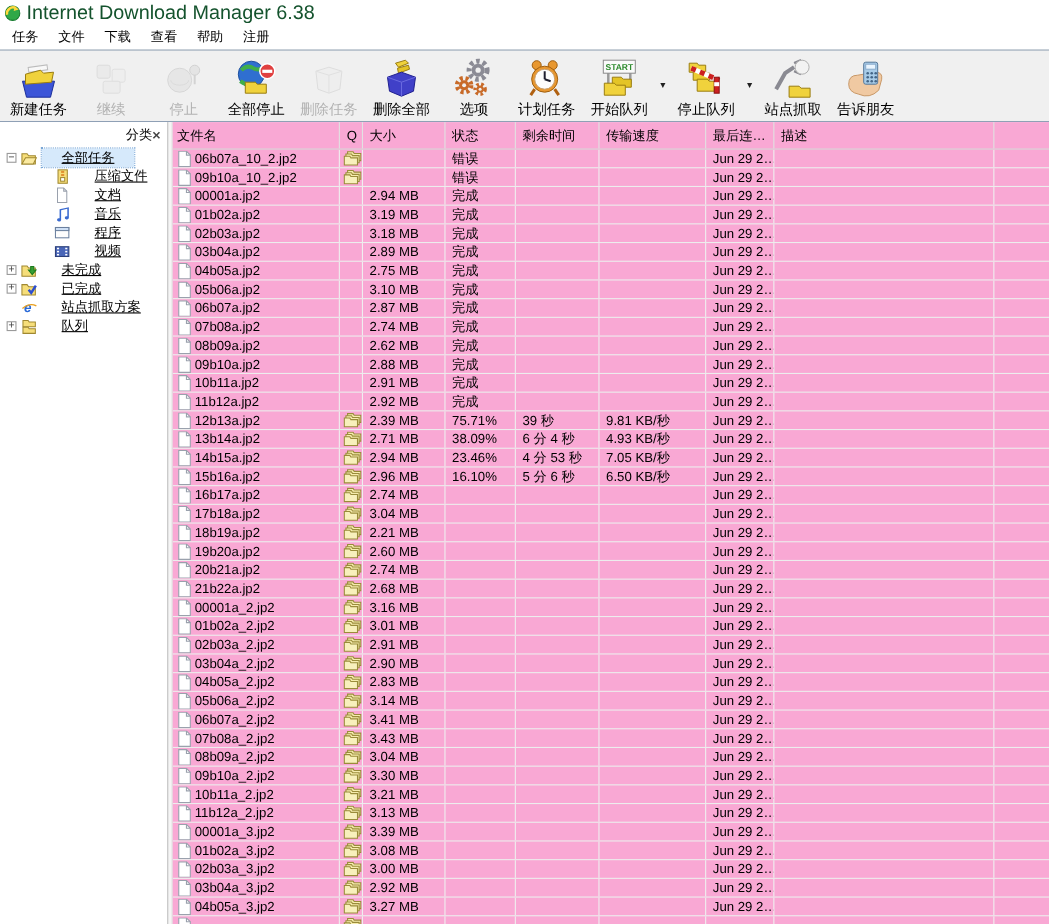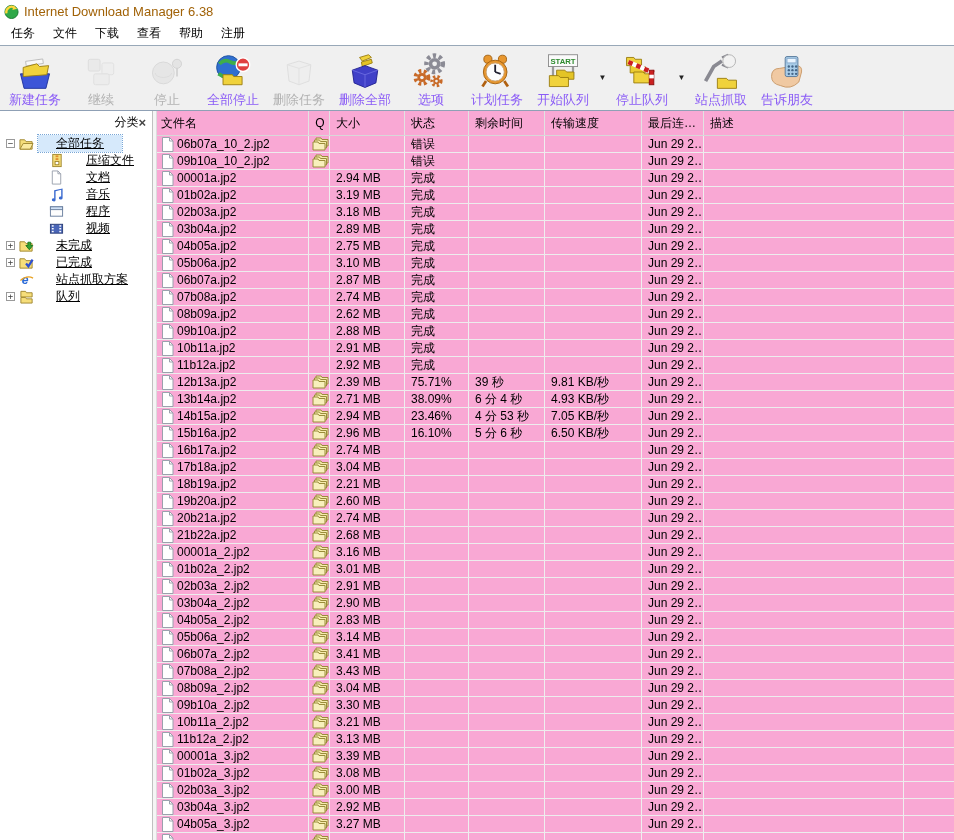--- a/index.html
+++ b/index.html
@@ -2,31 +2,31 @@
 <html><head>
 <meta charset="utf-8">
 <style>
   * { margin:0; padding:0; box-sizing:border-box; }
   html,body { width:954px; height:840px; overflow:hidden; background:#fff;
     font-family:"Liberation Sans","DejaVu Sans",sans-serif; font-size:12px; color:#000; }
 
   
   .titlebar { height:22px; background:#fff; display:flex; align-items:center; padding-left:4px; gap:5px; }
   .titlebar .app-icon { width:15px; height:15px; }
-  .titlebar .title { font-size:13px; color:#a16207; }
+  .titlebar .title { font-size:18px; color:#14532d; }
 
   
   .menubar { height:23px; background:#fff; display:flex; align-items:center; padding-left:2px; }
   .menu-item { padding:3px 9px; cursor:default; }
 
   
   .toolbar { height:65px; background:#f0f0f0; border-top:1px solid #98a8b8; display:flex; align-items:flex-start; padding-left:2px; }
   .tbtn { width:66px; height:63px; display:flex; flex-direction:column; align-items:center; justify-content:flex-end; padding-bottom:2px; }
   .tbtn .ticon { width:42px; height:40px; flex:0 0 auto; }
-  .tbtn .tlabel { font-size:13px; line-height:15px; white-space:nowrap; color:#8b5cf6; }
+  .tbtn .tlabel { font-size:13px; line-height:15px; white-space:nowrap; color:#000000; }
   .tbtn.disabled .ticon { filter:grayscale(1); opacity:.45; }
   .tbtn.disabled .tlabel { color:#b2b2b2; }
   .tdrop { width:13px; height:63px; display:flex; align-items:center; justify-content:center; font-size:8px; color:#222; }
 
   
   .main { height:730px; display:flex; border-top:1px solid #8fa0b5; }
 
   
   .sidebar { width:152px; background:#fff; overflow:hidden; }
   .sidebar-header { height:23px; display:flex; align-items:center; justify-content:flex-end; padding:0 6px 0 8px; }

